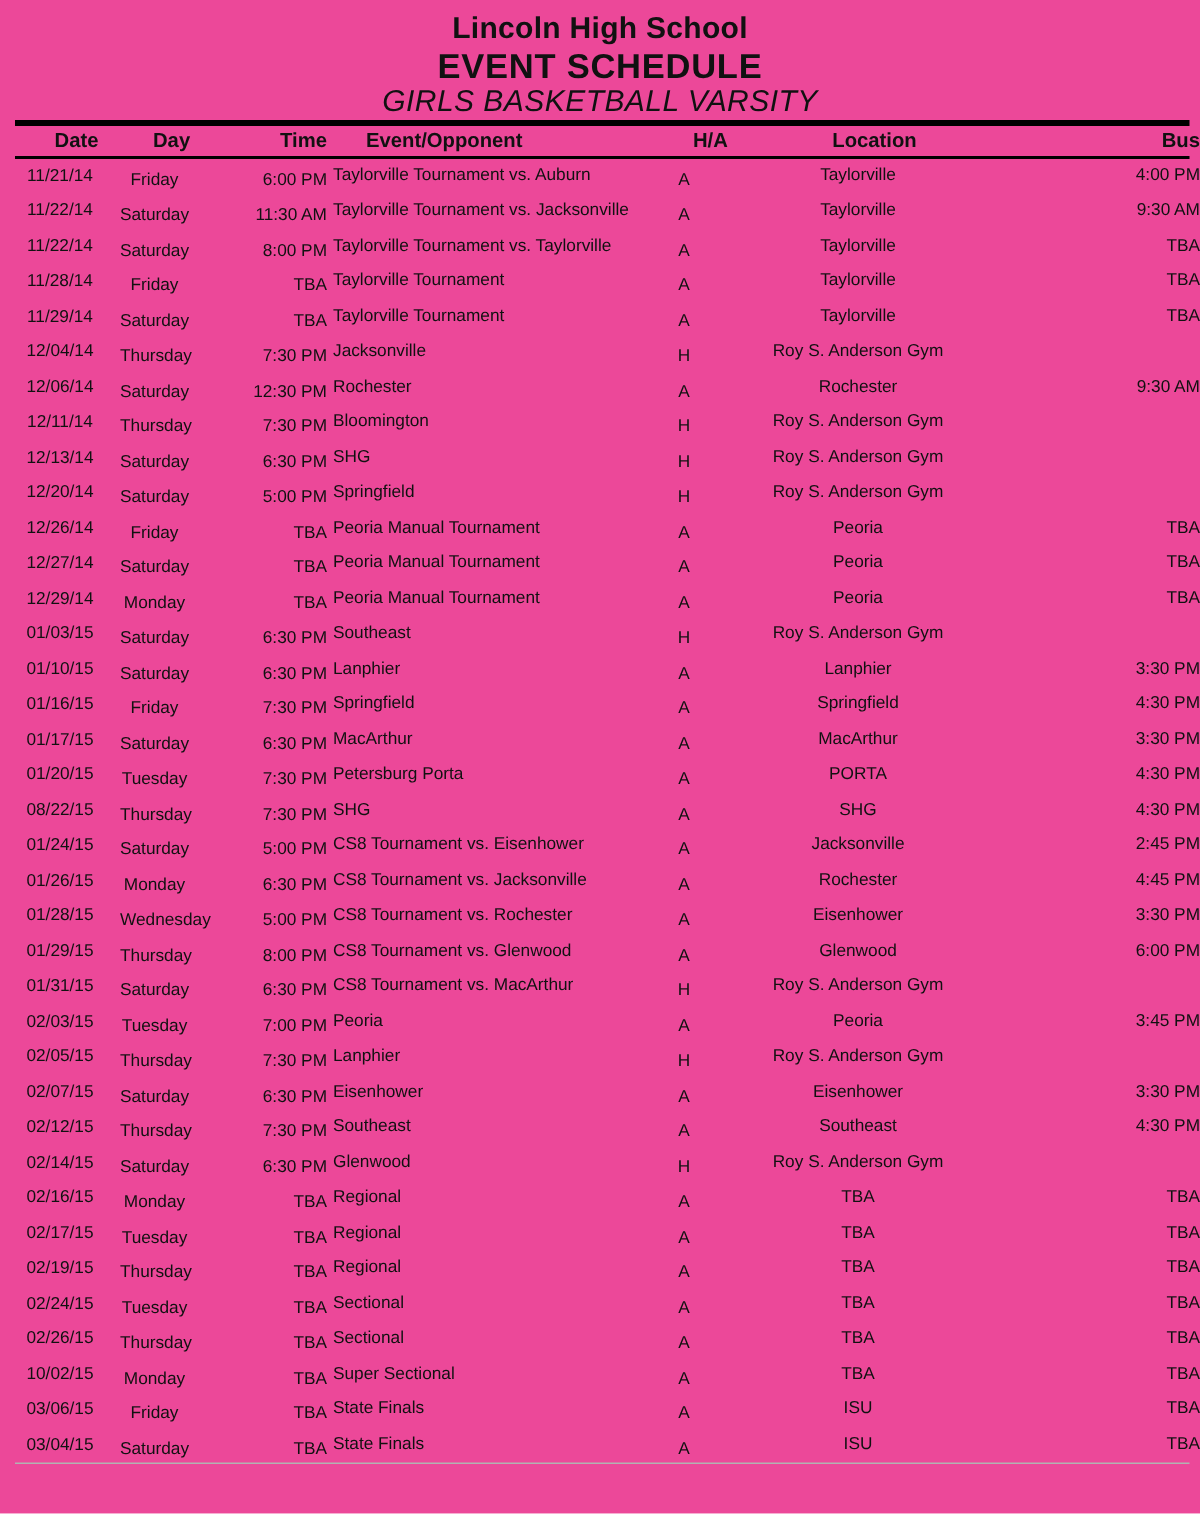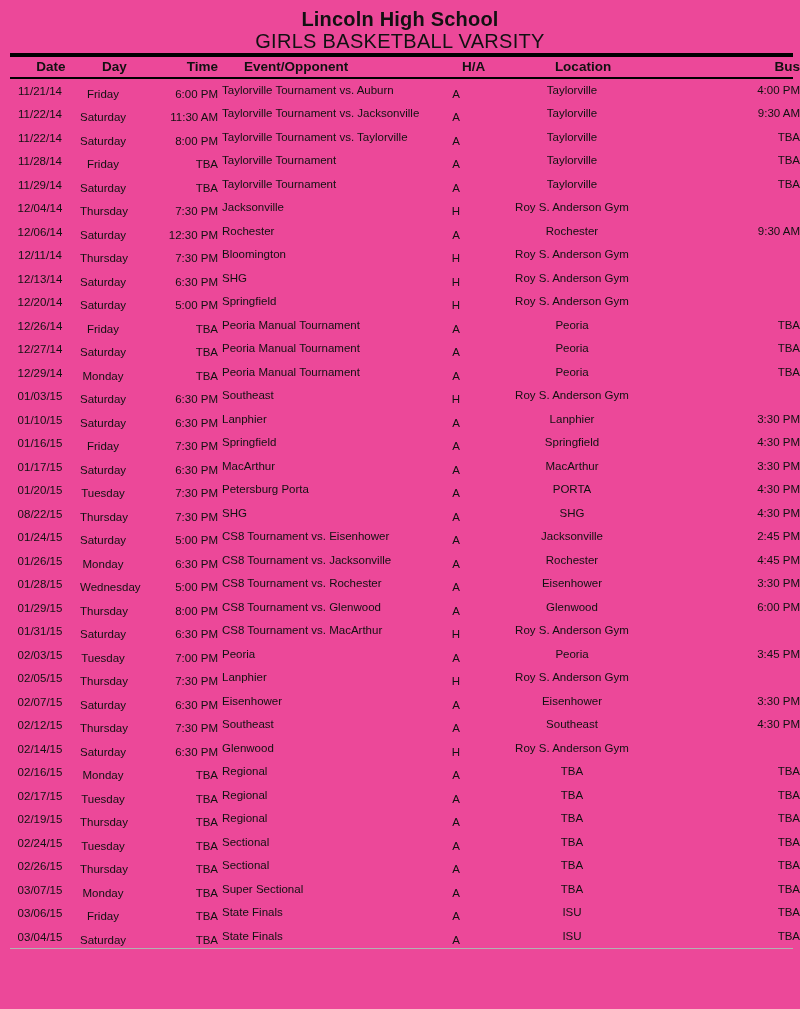--- a/index.html
+++ b/index.html
@@ -31,20 +31,21 @@
   }
   .season {
     margin-top: 12px;
     font-size: 14px;
     font-weight: bold;
     font-style: italic;
     line-height: 16px;
   }
   .team {
     font-size: 20px;
+    font-style: italic;
     line-height: 21px;
     letter-spacing: 0.3px;
   }
   .rule {
     margin-left: 10px;
     margin-right: 7px;
     background: #000000;
   }
   .rule.thick { margin-top: 1px; height: 3.5px; }
   .rule.thin  { height: 2px; }
@@ -78,20 +79,21 @@
     transform: none;
   }
 </style>
 </head>
 <body>
 
 <div class="page">
 
   <div class="titles">
     <div class="school-name">Lincoln High School</div>
+    <div class="doc-title">EVENT SCHEDULE</div>
     <div class="team">GIRLS BASKETBALL VARSITY</div>
   </div>
 
   <div class="rule thick"></div>
 
   <div class="row header-row">
     <div class="cell c-date">Date</div>
     <div class="cell c-day">Day</div>
     <div class="cell c-time">Time</div>
     <div class="cell c-event">Event/Opponent</div>
@@ -403,21 +405,21 @@
       <div class="row data-row">
         <div class="cell c-date">02/26/15</div>
         <div class="cell c-day">Thursday</div>
         <div class="cell c-time">TBA</div>
         <div class="cell c-event">Sectional</div>
         <div class="cell c-ha">A</div>
         <div class="cell c-loc">TBA</div>
         <div class="cell c-bus">TBA</div>
       </div>
       <div class="row data-row">
-        <div class="cell c-date">03/07/15</div>
+        <div class="cell c-date">10/02/15</div>
         <div class="cell c-day">Monday</div>
         <div class="cell c-time">TBA</div>
         <div class="cell c-event">Super Sectional</div>
         <div class="cell c-ha">A</div>
         <div class="cell c-loc">TBA</div>
         <div class="cell c-bus">TBA</div>
       </div>
       <div class="row data-row">
         <div class="cell c-date">03/06/15</div>
         <div class="cell c-day">Friday</div>

